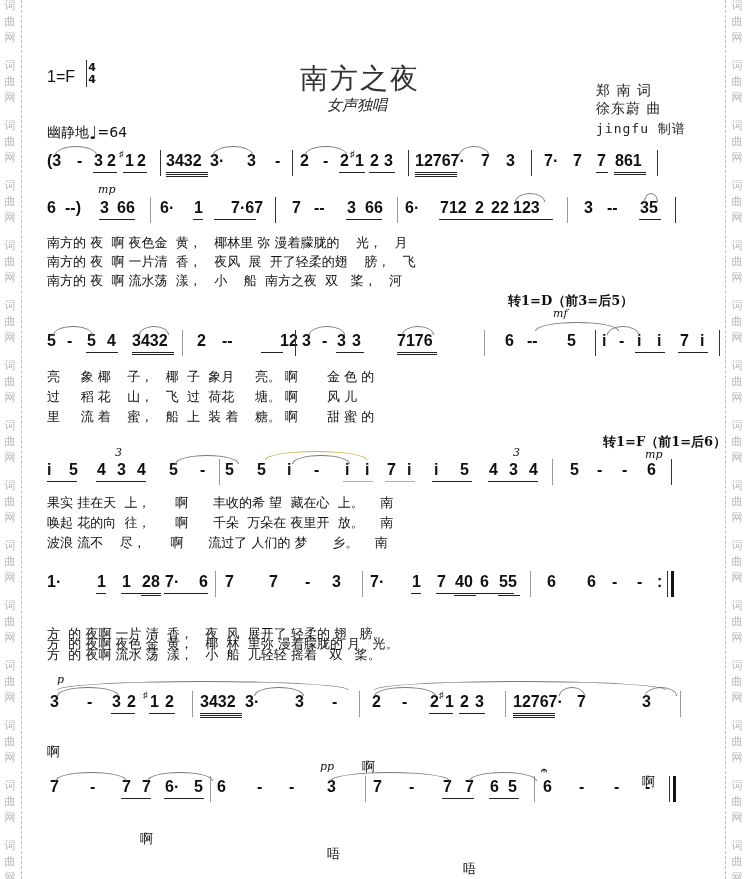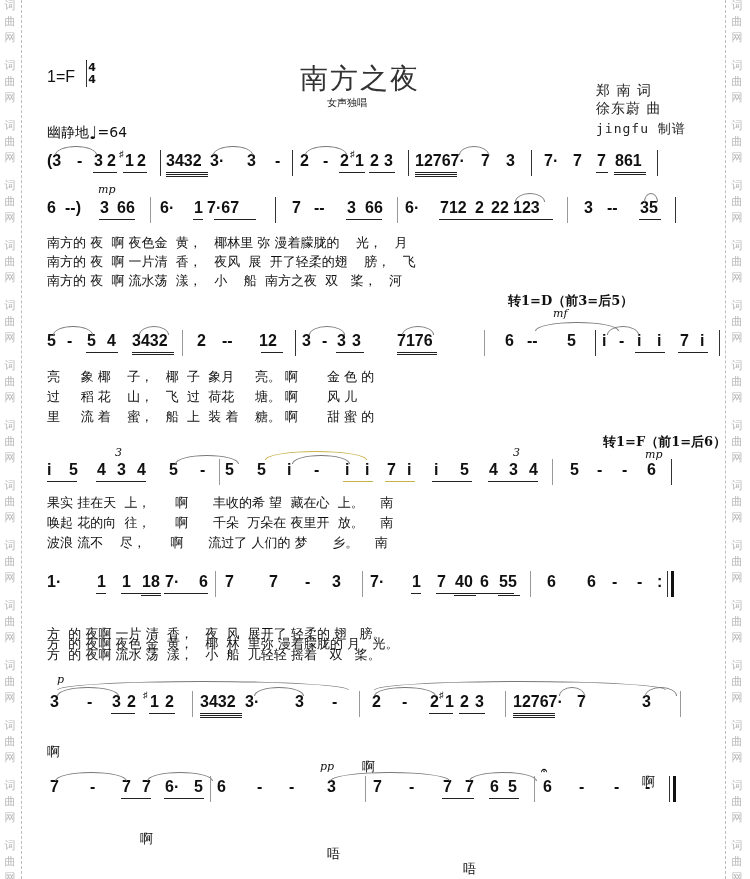--- a/index.html
+++ b/index.html
@@ -10,21 +10,21 @@
   .margin-col.right { left:727px; }
   .dash-line { position:absolute; top:0; width:0; height:879px; border-left:1px dashed #bdbdbd; }
   .dash-line.left { left:21px; }
   .dash-line.right { left:725px; }
   .wm { position:absolute; width:20px; text-align:center; font-size:11px; color:#b8b8b8; line-height:20px; }
   .hdr { position:absolute; }
   .key { left:47px; top:68px; font-size:16px; font-family:"Liberation Sans", sans-serif; }
   .ts { position:absolute; left:86px; top:62px; width:12px; text-align:center; font-size:11px; line-height:12px; font-weight:bold; }
   .ts .bar { border-top:1px solid #111; }
   .title { left:300px; top:60px; font-size:28px; font-family:"DejaVu Serif", serif; color:#333; letter-spacing:2px; font-weight:300; }
-  .subtitle { left:327px; top:96px; font-size:10px; color:#222; }
+  .subtitle { left:327px; top:96px; font-size:15px; color:#222;font-style:italic; }
   .credit { position:absolute; left:596px; font-size:14px; font-family:"DejaVu Serif", serif; color:#222; letter-spacing:1px; }
   .tempo { left:47px; top:122px; font-size:14px; }
   .tempo .note { display:inline-block; font-size:18px; vertical-align:-2px; }
   .staff-row { position:absolute; left:47px; height:26px; font-family:"Liberation Sans", sans-serif; font-weight:bold; font-size:16px; white-space:pre; }
   .tok { position:absolute; top:0; }
   .bar { position:absolute; top:-2px; width:1px; height:26px; background:#333; }
   .bar.thin { background:#999; }
   .ul { position:absolute; height:0; border-top:1px solid #222; }
   .slur { position:absolute; border:1px solid #777; border-bottom:none; border-radius:50% 50% 0 0 / 100% 100% 0 0; height:8px; }
   .dyn { position:absolute; font-family:"DejaVu Serif", serif; font-style:italic; font-size:11px; color:#111; }
@@ -173,21 +173,21 @@
   <div class="ul" style="left:549px;width:12px;top:20px"></div><div class="ul" style="left:567px;width:32px;top:20px"></div><div class="ul" style="left:567px;width:32px;top:22px"></div>
   <div class="bar" style="left:610px"></div>
 </div>
 
 <div class="dyn" style="left:98px;top:183px">mp</div>
 <div class="staff-row" style="top:199px">
   <span class="tok" style="left:0">6</span><span class="tok" style="left:18px">--)</span>
   <span class="tok" style="left:53px">3</span><span class="tok" style="left:70px">66</span>
   <div class="ul" style="left:52px;width:36px;top:20px"></div>
   <div class="bar thin" style="left:103px"></div>
-  <span class="tok" style="left:113px">6·</span><span class="tok" style="left:147px">1</span><span class="tok" style="left:160px">7·67</span>
+  <span class="tok" style="left:113px">6·</span><span class="tok" style="left:147px">1</span><span class="tok" style="left:184px">7·67</span>
   <div class="ul" style="left:146px;width:10px;top:20px"></div><div class="ul" style="left:167px;width:42px;top:20px"></div>
   <div class="bar" style="left:228px"></div>
   <span class="tok" style="left:245px">7</span><span class="tok" style="left:267px">--</span><span class="tok" style="left:300px">3</span><span class="tok" style="left:318px">66</span>
   <div class="ul" style="left:299px;width:36px;top:20px"></div>
   <div class="bar thin" style="left:350px"></div>
   <span class="tok" style="left:358px">6·</span><span class="tok" style="left:393px">712</span><span class="tok" style="left:428px">2</span><span class="tok" style="left:444px">22</span><span class="tok" style="left:466px">123</span>
   <div class="ul" style="left:392px;width:114px;top:20px"></div>
   <div class="slur" style="left:468px;width:28px;top:-6px"></div>
   <div class="bar thin" style="left:520px"></div>
   <span class="tok" style="left:537px">3</span><span class="tok" style="left:560px">--</span><span class="tok" style="left:593px">35</span>
@@ -202,21 +202,21 @@
 
 <div class="dyn" style="left:553px;top:307px">mf</div>
 <div class="staff-row" style="top:332px">
   <span class="tok" style="left:0">5</span><span class="tok" style="left:20px">-</span><span class="tok" style="left:40px">5</span><span class="tok" style="left:60px">4</span>
   <div class="ul" style="left:39px;width:32px;top:20px"></div>
   <div class="slur" style="left:6px;width:38px;top:-6px"></div>
   <span class="tok" style="left:85px">3432</span>
   <div class="ul" style="left:85px;width:42px;top:20px"></div><div class="ul" style="left:85px;width:42px;top:22px"></div>
   <div class="slur" style="left:92px;width:28px;top:-6px"></div>
   <div class="bar thin" style="left:135px"></div>
-  <span class="tok" style="left:150px">2</span><span class="tok" style="left:175px">--</span><span class="tok" style="left:212px">12</span>
+  <span class="tok" style="left:150px">2</span><span class="tok" style="left:175px">--</span><span class="tok" style="left:233px">12</span>
   <div class="ul" style="left:214px;width:22px;top:20px"></div>
   <div class="bar" style="left:248px"></div>
   <span class="tok" style="left:255px">3</span><span class="tok" style="left:275px">-</span><span class="tok" style="left:290px">3</span><span class="tok" style="left:305px">3</span>
   <div class="ul" style="left:289px;width:28px;top:20px"></div>
   <div class="slur" style="left:262px;width:34px;top:-6px"></div>
   <span class="tok" style="left:350px">7176</span>
   <div class="ul" style="left:350px;width:40px;top:20px"></div><div class="ul" style="left:350px;width:40px;top:22px"></div>
   <div class="slur" style="left:355px;width:30px;top:-6px"></div>
   <div class="bar thin" style="left:437px"></div>
   <span class="tok" style="left:458px">6</span><span class="tok" style="left:480px">--</span><span class="tok" style="left:520px">5</span>
@@ -260,21 +260,21 @@
   <span class="tok" style="left:523px">5</span><span class="tok" style="left:550px">-</span><span class="tok" style="left:575px">-</span><span class="tok" style="left:600px">6</span>
   <div class="bar" style="left:624px"></div>
 </div>
 <div class="lyr" style="top:494px">果实 挂在天  上，      啊      丰收的希 望  藏在心  上。    南</div>
 <div class="lyr" style="top:514px">唤起 花的向  往，      啊      千朵  万朵在 夜里开  放。    南</div>
 <div class="lyr" style="top:534px">波浪 流不    尽，      啊      流过了 人们的 梦      乡。    南</div>
 
 <div class="staff-row" style="top:573px">
   <span class="tok" style="left:0">1·</span><span class="tok" style="left:50px">1</span>
   <div class="ul" style="left:49px;width:10px;top:20px"></div>
-  <span class="tok" style="left:75px">1</span><span class="tok" style="left:95px">18</span>
+  <span class="tok" style="left:75px">1</span><span class="tok" style="left:95px">28</span>
   <div class="ul" style="left:74px;width:40px;top:20px"></div><div class="ul" style="left:94px;width:20px;top:22px"></div>
   <span class="tok" style="left:118px">7·</span><span class="tok" style="left:152px">6</span>
   <div class="ul" style="left:117px;width:44px;top:20px"></div>
   <div class="bar thin" style="left:168px"></div>
   <span class="tok" style="left:178px">7</span><span class="tok" style="left:222px">7</span><span class="tok" style="left:258px">-</span><span class="tok" style="left:285px">3</span>
   <div class="bar thin" style="left:315px"></div>
   <span class="tok" style="left:323px">7·</span><span class="tok" style="left:365px">1</span>
   <div class="ul" style="left:364px;width:10px;top:20px"></div>
   <span class="tok" style="left:390px">7</span><span class="tok" style="left:408px">40</span><span class="tok" style="left:433px">6</span><span class="tok" style="left:452px">55</span>
   <div class="ul" style="left:389px;width:78px;top:20px"></div><div class="ul" style="left:407px;width:22px;top:22px"></div><div class="ul" style="left:451px;width:22px;top:22px"></div>

